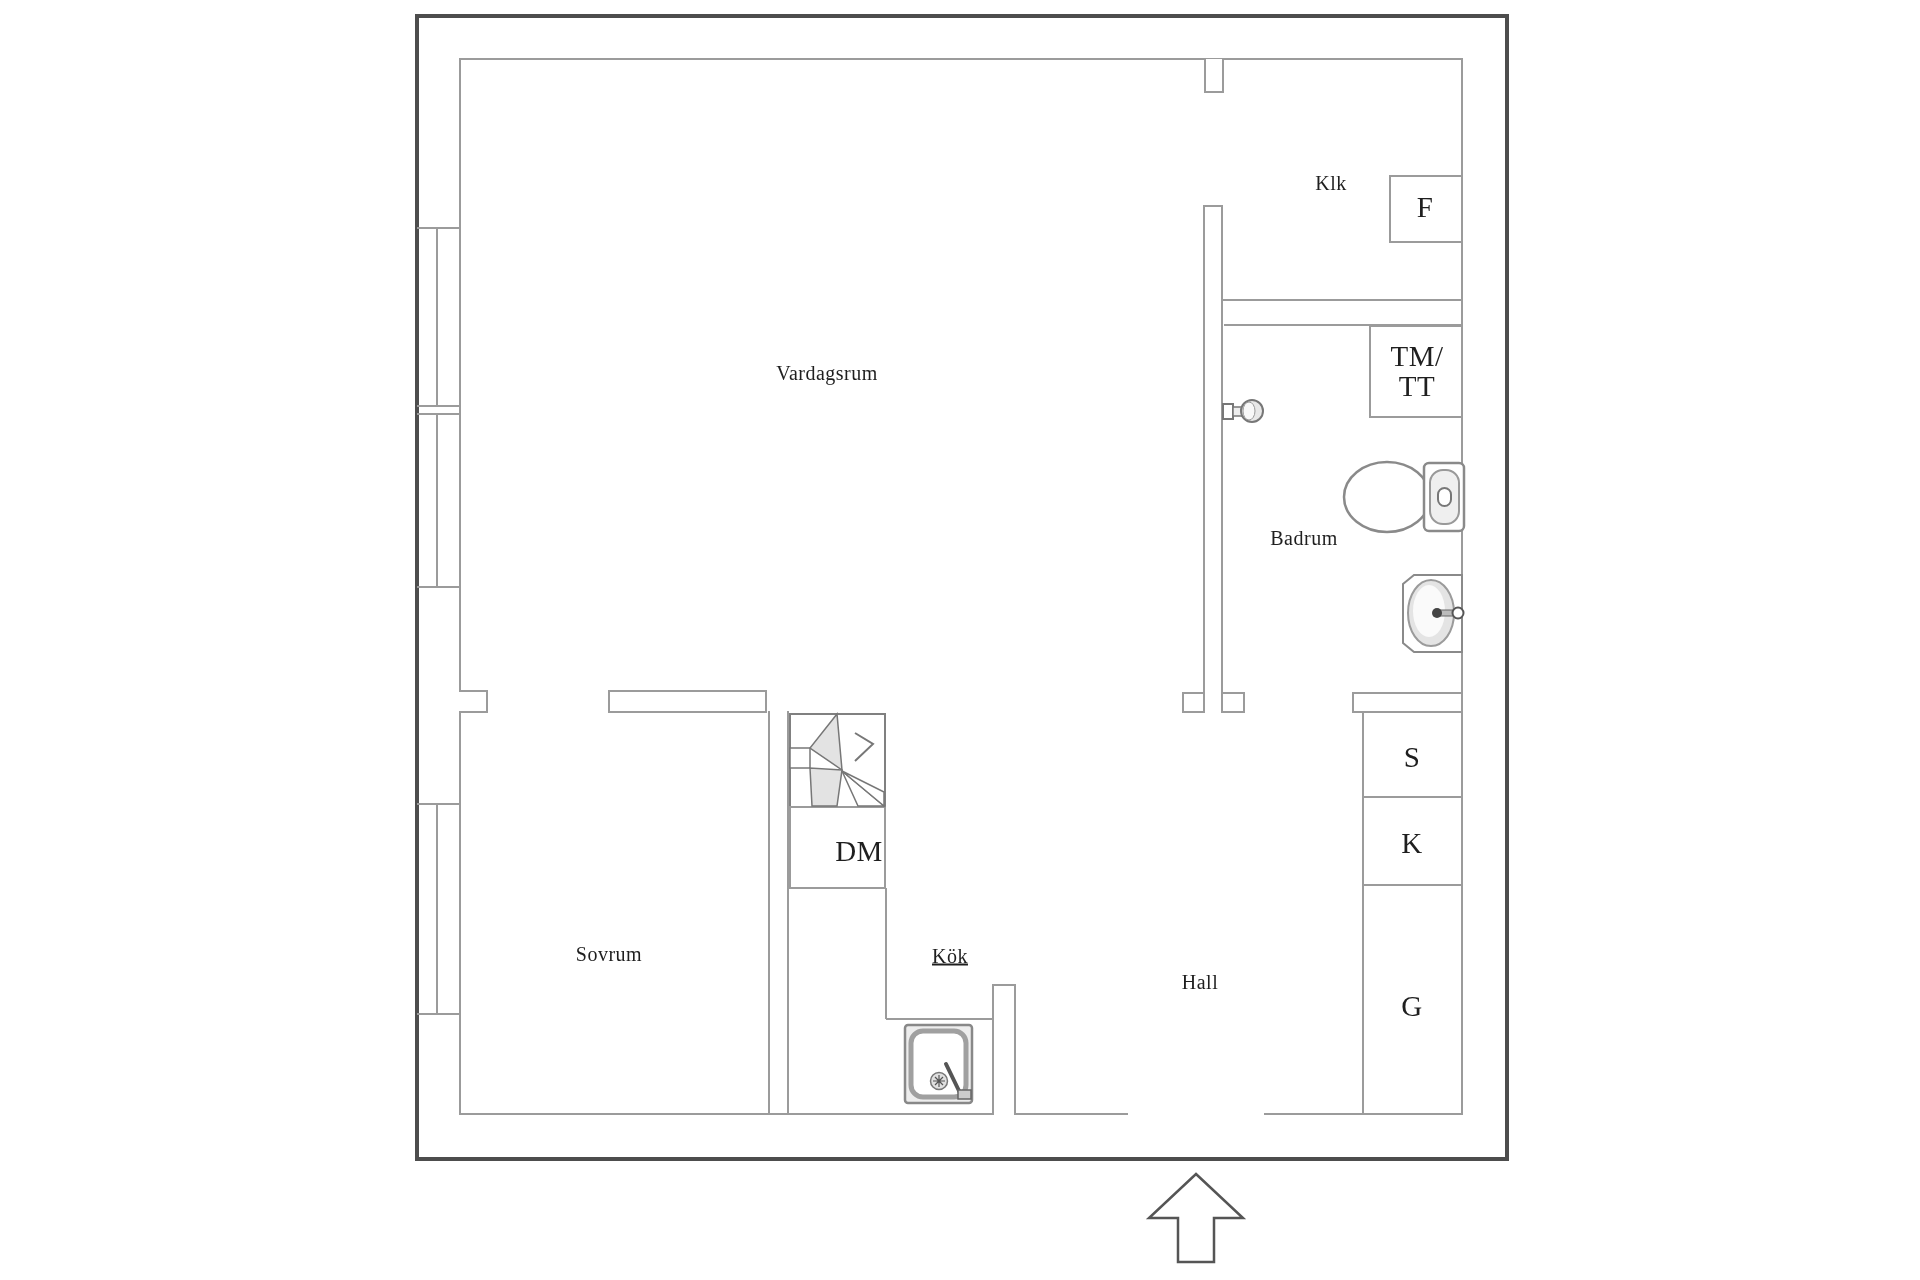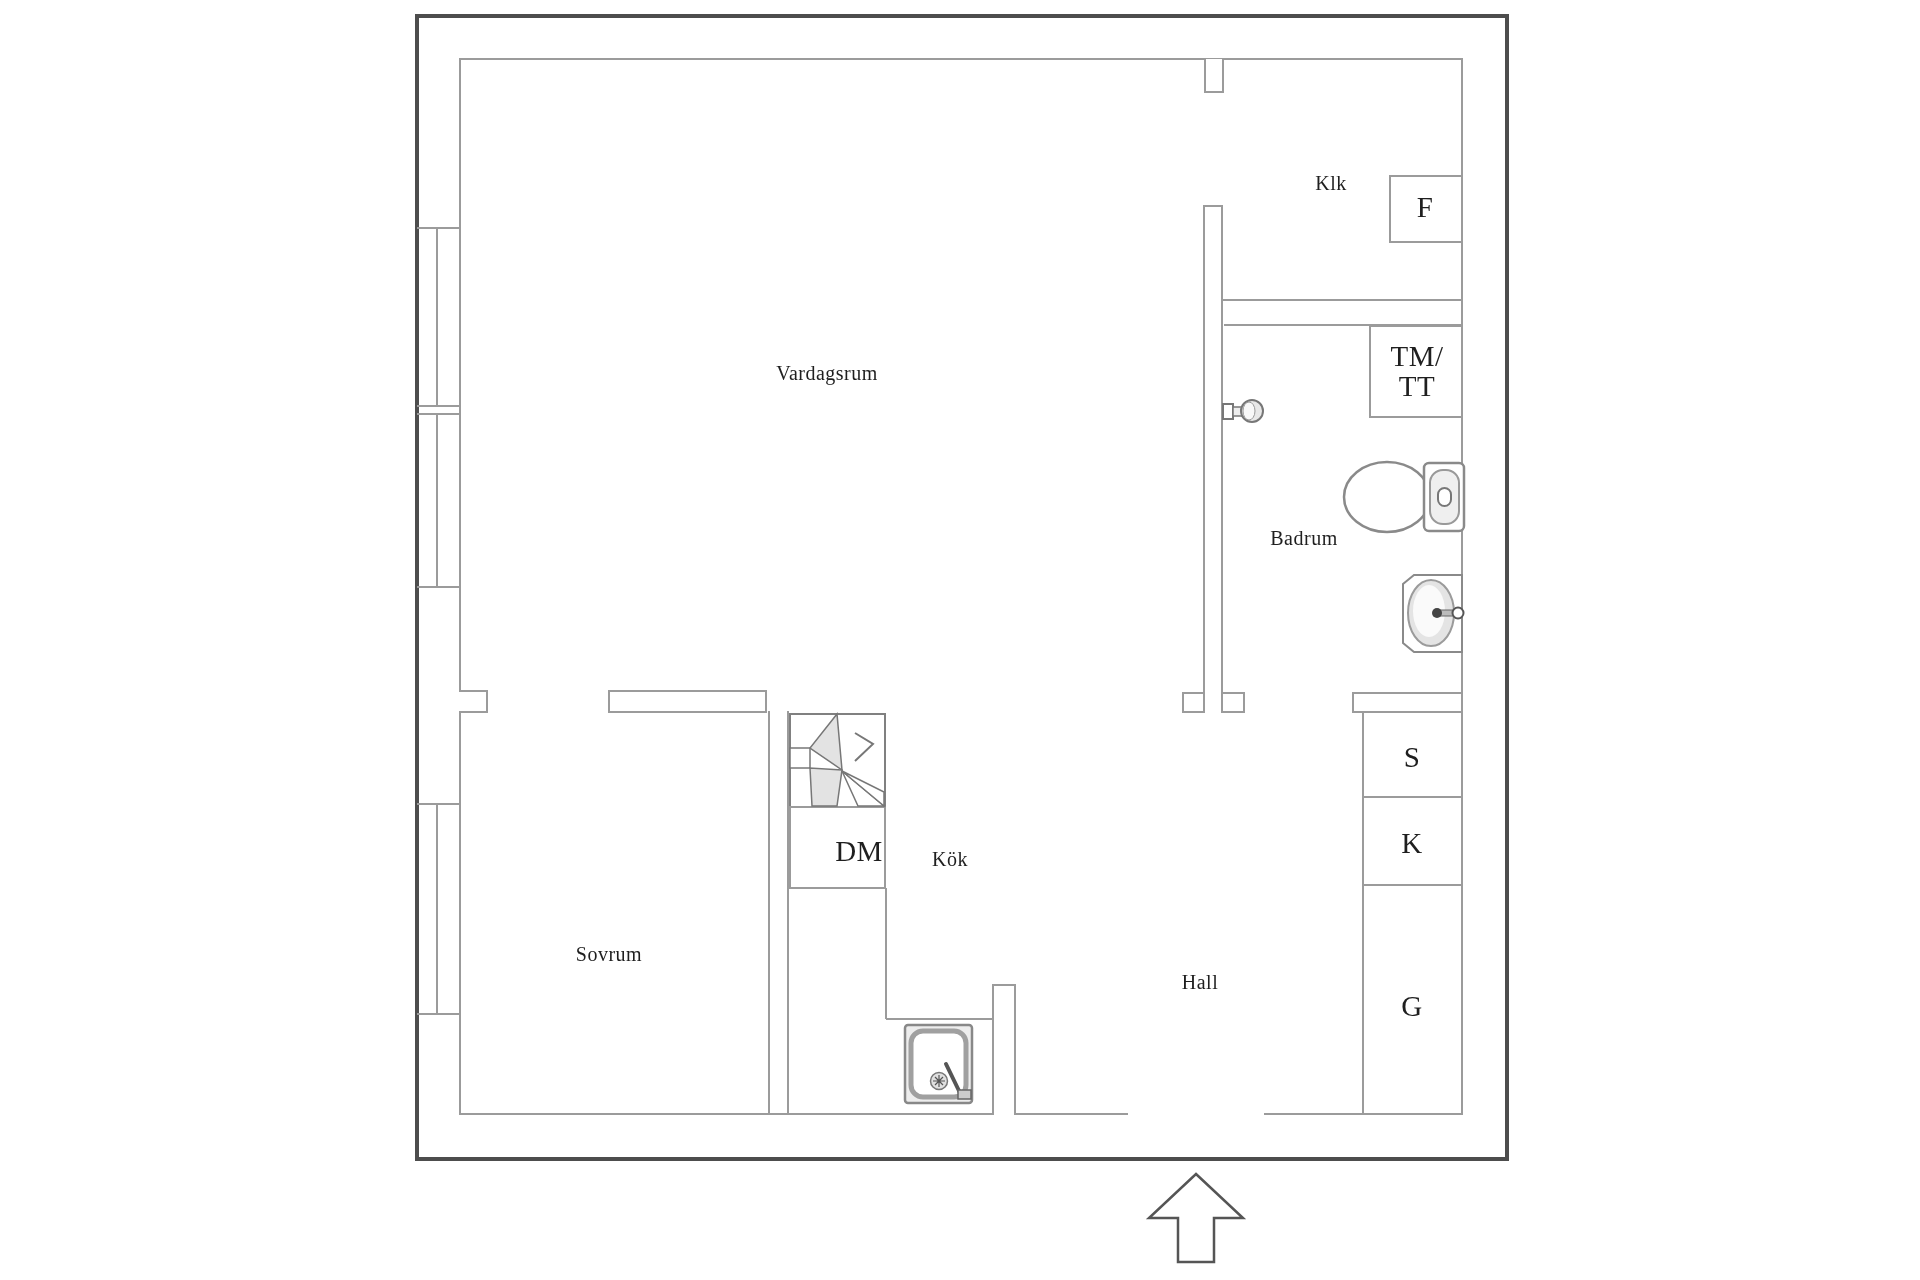--- a/index.html
+++ b/index.html
@@ -122,21 +122,21 @@
       <rect x="958" y="1090" width="13" height="9" fill="#cccccc" stroke="#666" stroke-width="1.5"></rect>
     </g>
 
     <g>
       <path d="M1196,1174 L1243,1218 L1214,1218 L1214,1262 L1178,1262 L1178,1218 L1149,1218 Z" fill="#ffffff" stroke="#555555" stroke-width="2.5" stroke-linejoin="miter"></path>
     </g>
   </svg>
 
   <div class="label" style="left:787px;top:373px;margin-left:40px;">Vardagsrum</div>
   <div class="label" style="left:609px;top:954px;text-align:center;">Sovrum</div>
-  <div class="label" style="left:950px;top:859px;">Kök</div>
+  <div class="label" style="left:950px;top:956px;text-decoration:underline;">Kök</div>
   <div class="label" style="left:1200px;top:982px;">Hall</div>
   <div class="label" style="left:1304px;top:538px;">Badrum</div>
   <div class="label" style="left:1331px;top:183px;">Klk</div>
 
   <div class="label small" style="left:1425px;top:207px;">F</div>
   <div class="label small" style="left:1417px;top:371px;">
     <span style="display:block;">TM/</span>
     <span style="display:block;">TT</span>
   </div>
   <div class="label small" style="left:835px;top:851px;margin-left:24px;">DM</div>

